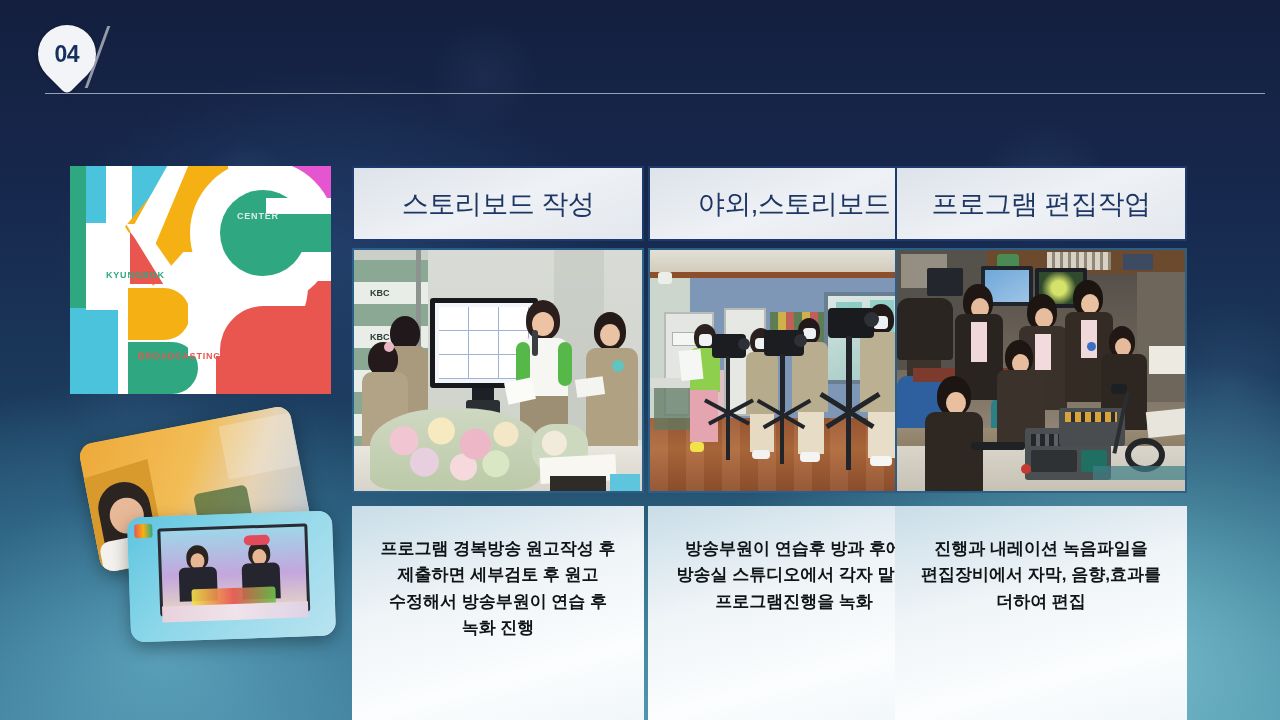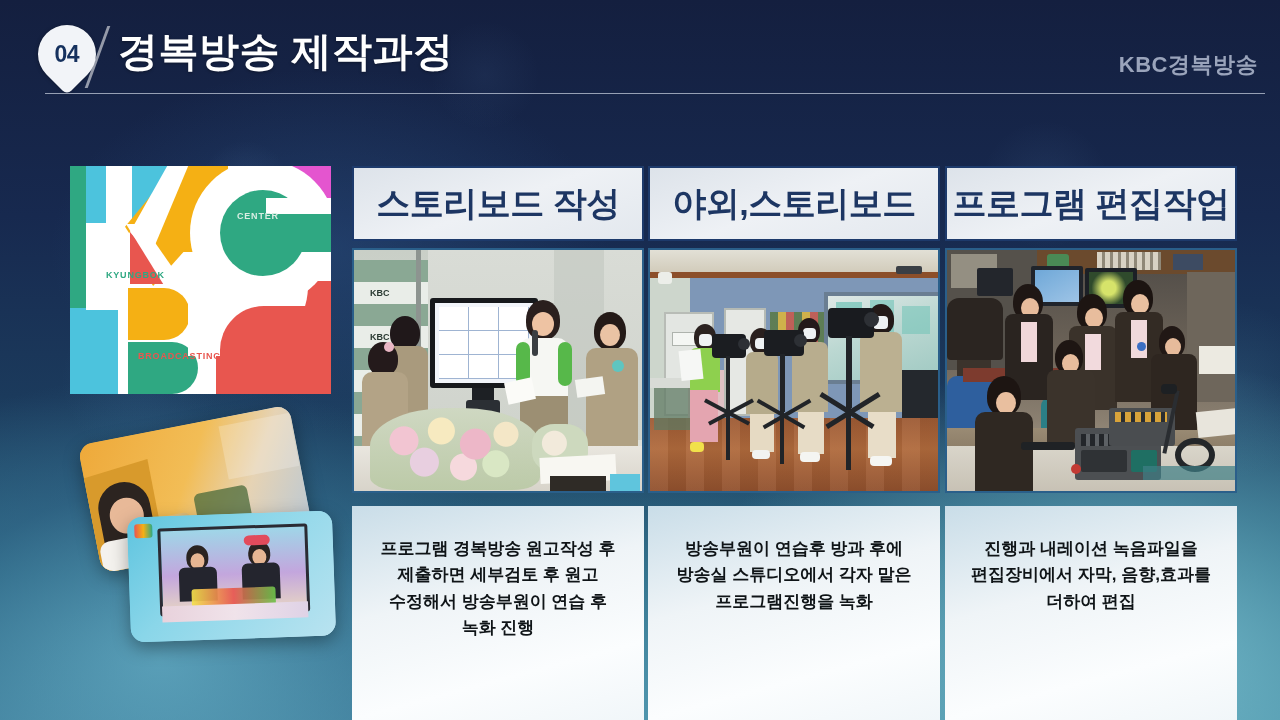--- a/index.html
+++ b/index.html
@@ -88,30 +88,30 @@
   #photo-card-bottom {
     left: 129px; top: 514px; width: 205px; height: 125px;
     transform: rotate(-2deg);
     background: linear-gradient(135deg,#59c2dd 0%, #7ad0e6 30%, #a8dced 70%, #cfe9f3 100%);
   }
 
   
   .col { position: absolute; top: 166px; width: 292px; }
   #col-0 { left: 352px; }
   #col-1 { left: 648px; }
-  #col-2 { left: 945px; border-radius: 23px; }
+  #col-2 { left: 895px; border-radius: 23px; }
 
   .col-header {
     height: 75px;
     background: linear-gradient(160deg,#dde3ea 0%, #eef1f5 50%, #e3e8ee 100%);
     border: 2px solid #1d3a6b;
     display: flex; align-items: center; justify-content: center;
   }
   .col-header-text {
-    color: #1d3663; font-size: 34px; font-weight: bold;
+    color: #1d3663; font-size: 27px; font-weight: normal;
     font-family: "Liberation Sans", sans-serif;
     letter-spacing: -0.5px; white-space: nowrap;
   }
   .col-photo {
     position: absolute; top: 82px; left: 0;
     width: 292px; height: 245px;
     border: 2px solid #2a5f8a;
     overflow: hidden;
     background: #25415e;
   }
@@ -142,22 +142,20 @@
   <div class="bokeh" style="left:980px;top:120px;width:130px;height:130px;background:radial-gradient(circle,rgba(120,170,220,0.09) 0%,rgba(120,170,220,0) 70%);"></div>
   <div class="bokeh" style="left:60px;top:300px;width:160px;height:160px;background:radial-gradient(circle,rgba(90,150,200,0.10) 0%,rgba(90,150,200,0) 70%);"></div>
   <div class="bokeh" style="left:1140px;top:300px;width:180px;height:180px;background:radial-gradient(circle,rgba(110,180,210,0.12) 0%,rgba(110,180,210,0) 70%);"></div>
   <div class="bokeh" style="left:430px;top:20px;width:110px;height:110px;background:radial-gradient(circle,rgba(110,160,215,0.07) 0%,rgba(110,160,215,0) 70%);"></div>
 
   <div id="header">
     <div id="pin-badge">
       <span id="pin-number">04</span>
     </div>
     <div id="pin-slash"></div>
-    <div id="slide-title">경복방송 제작과정</div>
-    <div id="brand-label">KBC경복방송</div>
     <div id="header-rule"></div>
   </div>
 
   <div id="logo-panel">
 
     <div class="blk" style="left:0;top:0;width:16px;height:142px;background:#2fa882;"></div>
     <div class="blk" style="left:16px;top:0;width:82px;height:57px;background:#4cc3dd;"></div>
     <div class="blk" style="left:0;top:142px;width:52px;height:86px;background:#4cc3dd;"></div>
     <div class="blk" style="left:98px;top:0;width:60px;height:86px;background:#f5b014;"></div>
     <div class="blk" style="left:182px;top:0;width:79px;height:63px;background:#e455cf;"></div>

